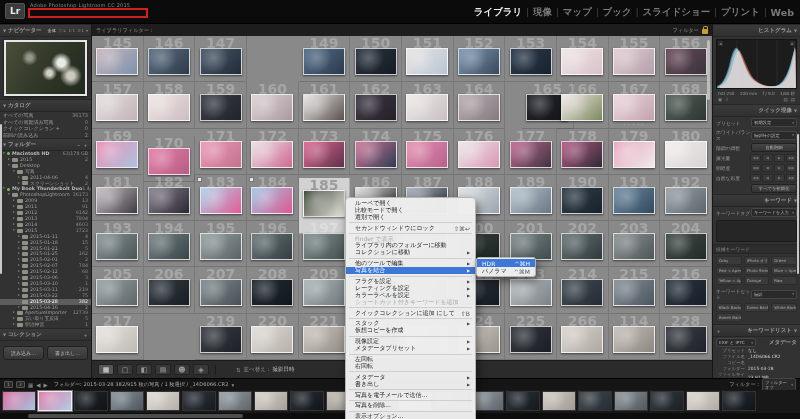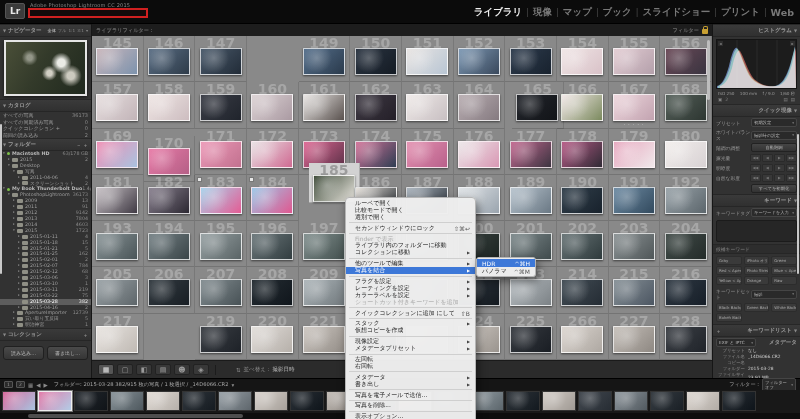--- a/index.html
+++ b/index.html
@@ -466,21 +466,21 @@
           <div class="thumb" style="background: radial-gradient(circle at 32% 36%, rgba(255, 255, 255, 0.28), rgba(255, 255, 255, 0) 48%), linear-gradient(135deg, rgb(63, 58, 68), rgb(36, 31, 40));"></div>
         </div>
         <div class="cell" style="left: 310px; top: 46.2857px; width: 51.6667px; height: 46.2857px;">
           <span class="num">163</span>
           <div class="thumb" style="background: radial-gradient(circle at 32% 36%, rgba(255, 255, 255, 0.28), rgba(255, 255, 255, 0) 48%), linear-gradient(135deg, rgb(239, 234, 232), rgb(200, 191, 194));"></div>
         </div>
         <div class="cell" style="left: 361.667px; top: 46.2857px; width: 51.6667px; height: 46.2857px;">
           <span class="num">164</span>
           <div class="thumb" style="background: radial-gradient(circle at 32% 36%, rgba(255, 255, 255, 0.28), rgba(255, 255, 255, 0) 48%), linear-gradient(135deg, rgb(185, 174, 178), rgb(133, 122, 128));"></div>
         </div>
-        <div class="cell" style="left: 420px; top: 46.2857px; width: 51.6667px; height: 46.2857px;">
+        <div class="cell" style="left: 430px; top: 46.2857px; width: 51.6667px; height: 46.2857px;">
           <span class="num">165</span>
           <div class="thumb" style="background: radial-gradient(circle at 32% 36%, rgba(255, 255, 255, 0.28), rgba(255, 255, 255, 0) 48%), linear-gradient(135deg, rgb(35, 38, 44), rgb(18, 20, 24));"></div>
         </div>
         <div class="cell" style="left: 465px; top: 46.2857px; width: 51.6667px; height: 46.2857px;">
           <span class="num">166</span>
           <div class="thumb" style="background: radial-gradient(circle at 32% 36%, rgba(255, 255, 255, 0.28), rgba(255, 255, 255, 0) 48%), linear-gradient(135deg, rgb(243, 233, 233), rgb(123, 138, 94));"></div>
         </div>
         <div class="cell" style="left: 516.667px; top: 46.2857px; width: 51.6667px; height: 46.2857px;">
           <span class="num">167</span>
           <div class="thumb" style="background: radial-gradient(circle at 32% 36%, rgba(255, 255, 255, 0.28), rgba(255, 255, 255, 0) 48%), linear-gradient(135deg, rgb(238, 215, 221), rgb(194, 163, 176));"></div>
@@ -549,21 +549,21 @@
         <div class="cell" style="left: 103.333px; top: 138.857px; width: 51.6667px; height: 46.2857px;">
           <span class="num">183</span>
           <div class="thumb" style="background: radial-gradient(circle at 32% 36%, rgba(255, 255, 255, 0.28), rgba(255, 255, 255, 0) 48%), linear-gradient(135deg, rgb(168, 212, 236), rgb(228, 92, 148));"></div>
           <div class="flagbadge"></div>
         </div>
         <div class="cell" style="left: 155px; top: 138.857px; width: 51.6667px; height: 46.2857px;">
           <span class="num">184</span>
           <div class="thumb" style="background: radial-gradient(circle at 32% 36%, rgba(255, 255, 255, 0.28), rgba(255, 255, 255, 0) 48%), linear-gradient(135deg, rgb(156, 200, 232), rgb(224, 88, 144));"></div>
           <div class="flagbadge"></div>
         </div>
-        <div class="cell sel" style="left: 206.667px; top: 127px; width: 51.6667px; height: 40px; margin-left: 10px;">
+        <div class="cell sel" style="left: 206.667px; top: 142px; width: 51.6667px; height: 56px;">
           <span class="num">185</span>
           <div class="thumb" style="background: radial-gradient(circle at 32% 36%, rgba(255, 255, 255, 0.28), rgba(255, 255, 255, 0) 48%), linear-gradient(135deg, rgb(61, 74, 56), rgb(233, 230, 223));"></div>
         </div>
         <div class="cell" style="left: 258.333px; top: 138.857px; width: 51.6667px; height: 46.2857px;">
           <span class="num">186</span>
           <div class="thumb" style="background: radial-gradient(circle at 32% 36%, rgba(255, 255, 255, 0.28), rgba(255, 255, 255, 0) 48%), linear-gradient(135deg, rgb(232, 228, 222), rgb(31, 36, 42));"></div>
         </div>
         <div class="cell" style="left: 310px; top: 138.857px; width: 51.6667px; height: 46.2857px;">
           <span class="num">187</span>
           <div class="thumb" style="background: radial-gradient(circle at 32% 36%, rgba(255, 255, 255, 0.28), rgba(255, 255, 255, 0) 48%), linear-gradient(135deg, rgb(170, 180, 190), rgb(42, 48, 56));"></div>
@@ -714,21 +714,21 @@
         </div>
         <div class="cell" style="left: 413.333px; top: 277.714px; width: 51.6667px; height: 46.2857px;">
           <span class="num">225</span>
           <div class="thumb" style="background: radial-gradient(circle at 32% 36%, rgba(255, 255, 255, 0.28), rgba(255, 255, 255, 0) 48%), linear-gradient(135deg, rgb(54, 58, 64), rgb(26, 30, 36));"></div>
         </div>
         <div class="cell" style="left: 465px; top: 277.714px; width: 51.6667px; height: 46.2857px;">
           <span class="num">266</span>
           <div class="thumb" style="background: radial-gradient(circle at 32% 36%, rgba(255, 255, 255, 0.28), rgba(255, 255, 255, 0) 48%), linear-gradient(135deg, rgb(220, 214, 208), rgb(174, 168, 162));"></div>
         </div>
         <div class="cell" style="left: 516.667px; top: 277.714px; width: 51.6667px; height: 46.2857px;">
-          <span class="num">227</span>
+          <span class="num">114</span>
           <div class="thumb" style="background: radial-gradient(circle at 32% 36%, rgba(255, 255, 255, 0.28), rgba(255, 255, 255, 0) 48%), linear-gradient(135deg, rgb(198, 192, 186), rgb(142, 136, 130));"></div>
         </div>
         <div class="cell" style="left: 568.333px; top: 277.714px; width: 51.6667px; height: 46.2857px;">
           <span class="num">228</span>
           <div class="thumb" style="background: radial-gradient(circle at 32% 36%, rgba(255, 255, 255, 0.28), rgba(255, 255, 255, 0) 48%), linear-gradient(135deg, rgb(60, 64, 70), rgb(32, 36, 42));"></div>
         </div>
       </div>
     <div class="grid-scrollbar"></div>
     <div class="toolbar">
       <span id="toolIcons" style="display:flex;gap:3px;">

